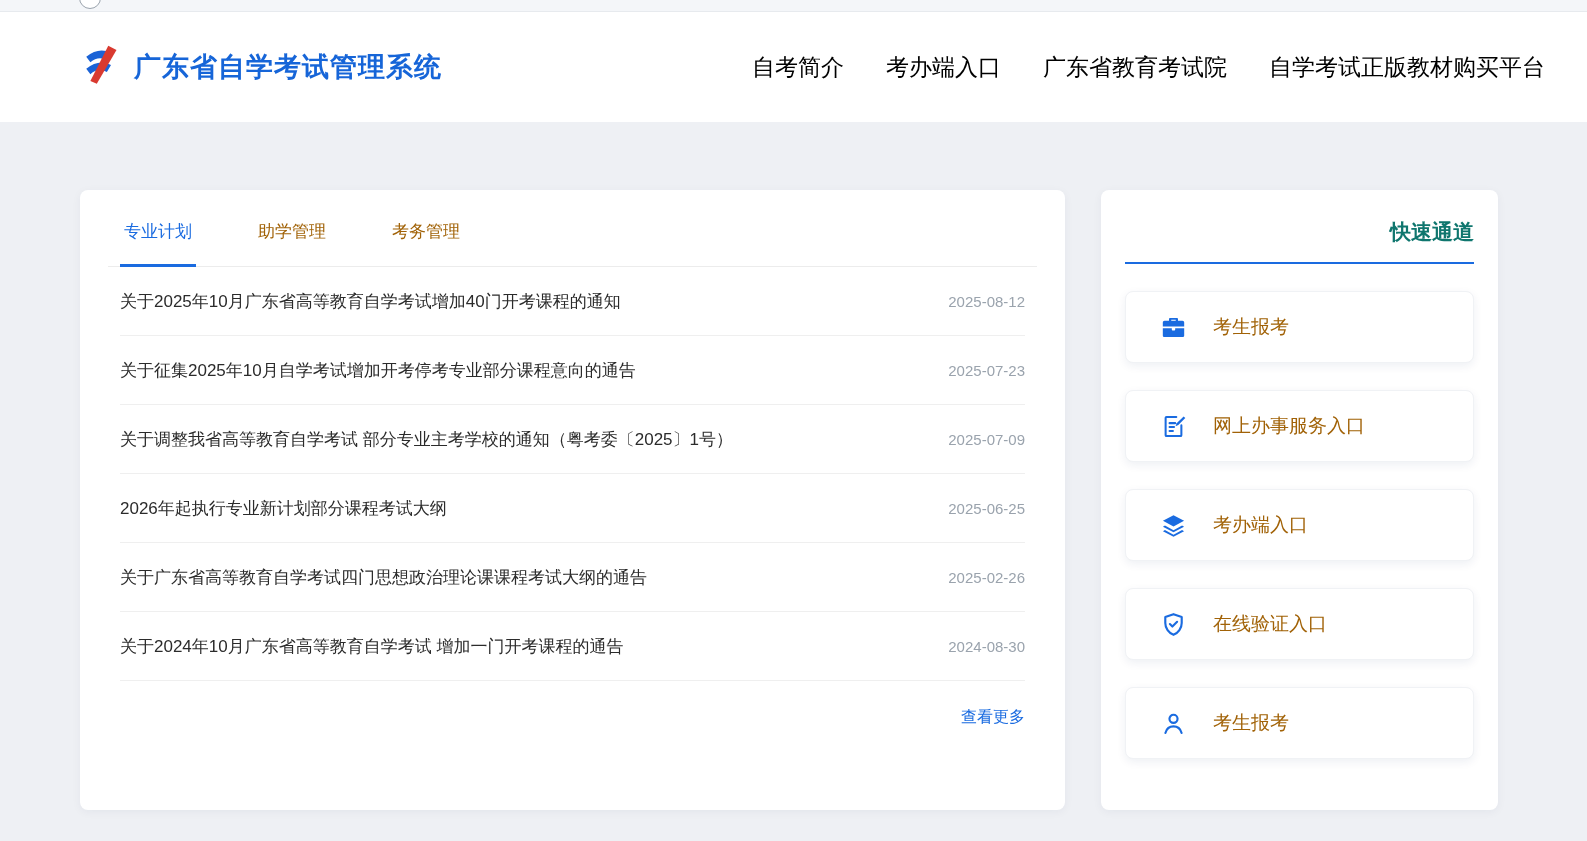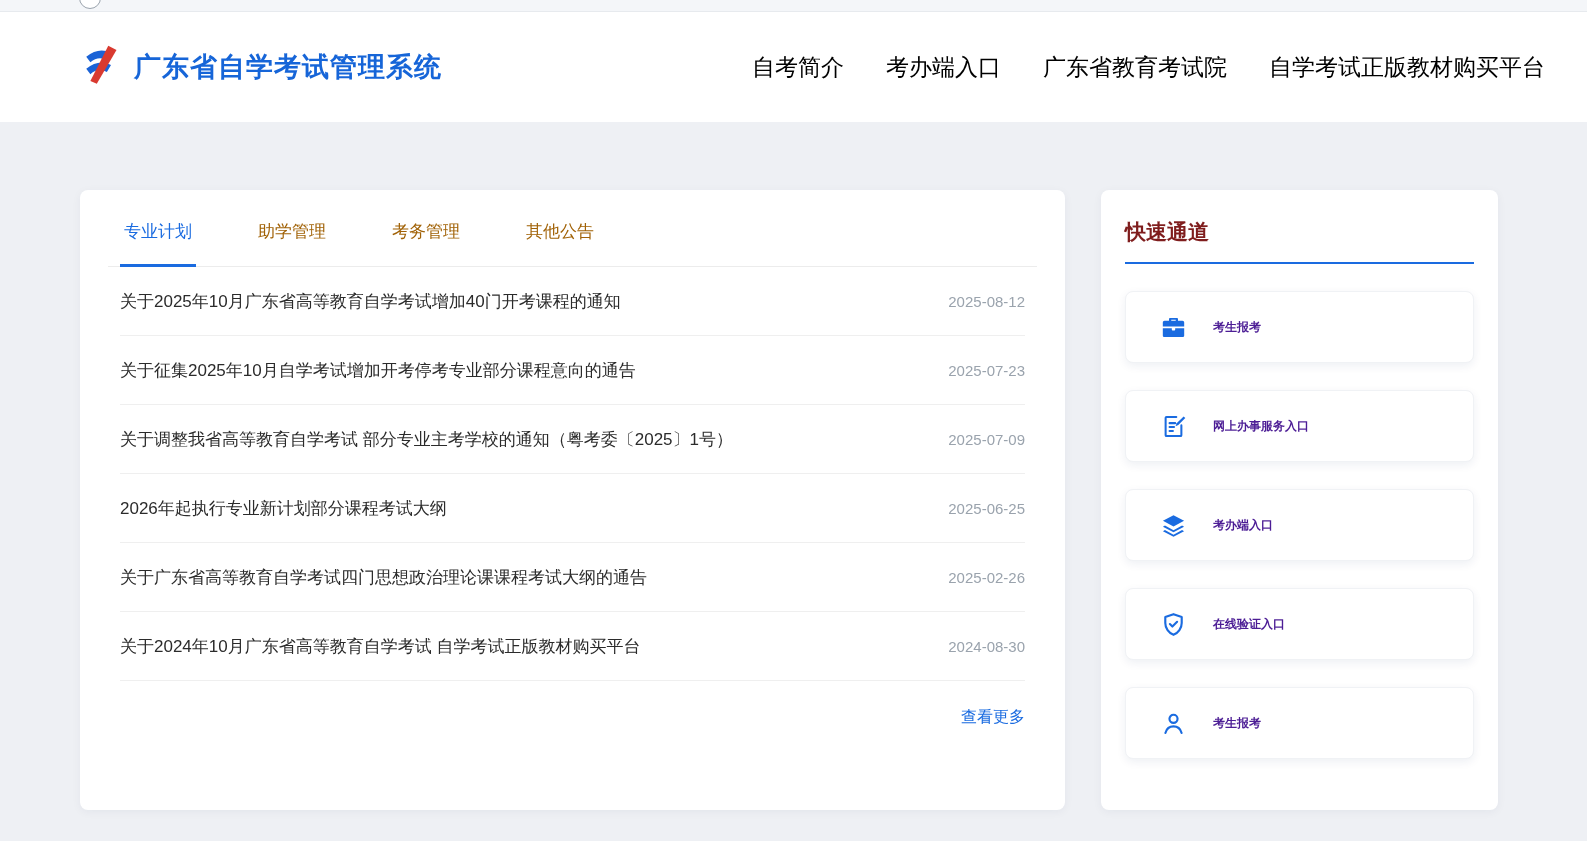--- a/index.html
+++ b/index.html
@@ -78,32 +78,32 @@
   }
   .notice-date { font-size: 15px; color: #9aa3ad; flex: 0 0 auto; }
   .more-row {
     display: flex; justify-content: flex-end; align-items: center;
     padding: 26px 12px 0;
   }
   .more-link { font-size: 16px; color: #1a6be0; text-decoration: none; cursor: pointer; }
 
   
   .quick-card { width: 397px; height: 620px; padding: 28px 24px 0; }
-  .quick-title { margin: 0; font-size: 21px; font-weight: bold; color: #7f1d1d; }
+  .quick-title { margin: 0; font-size: 21px; font-weight: bold; color: #0f766e; text-align: right; }
   .quick-underline { height: 2px; background: #1a6be0; margin-top: 16px; }
   .quick-item {
     margin-top: 27px; height: 72px;
     background: #fff; border: 1px solid #f0f2f5; border-radius: 8px;
     box-shadow: 0 3px 10px rgba(20, 45, 100, 0.07);
     display: flex; align-items: center; gap: 26px;
     padding-left: 34px; cursor: pointer;
   }
   .q-icon { width: 27px; height: 27px; display: inline-flex; }
   .q-icon svg { width: 27px; height: 27px; }
-  .q-label { font-size: 12px; font-weight: bold; color: #4c1d95; }
+  .q-label { font-size: 19px; font-weight: normal; color: #a16207; }
 </style>
 </head>
 <body>
 
 <div class="topbar">
   <div class="top-circle"></div>
 </div>
 
 <header class="header">
   <div class="brand">
@@ -124,21 +124,20 @@
   </nav>
 </header>
 
 <main class="content">
 
   <section class="card notice-card">
     <div class="tabs">
       <div class="tab active"><span>专业计划</span></div>
       <div class="tab"><span>助学管理</span></div>
       <div class="tab"><span>考务管理</span></div>
-      <div class="tab"><span>其他公告</span></div>
     </div>
 
     <ul class="notice-list">
       <li class="notice-row">
         <span class="notice-title">关于2025年10月广东省高等教育自学考试增加40门开考课程的通知</span>
         <span class="notice-date">2025-08-12</span>
       </li>
       <li class="notice-row">
         <span class="notice-title">关于征集2025年10月自学考试增加开考停考专业部分课程意向的通告</span>
         <span class="notice-date">2025-07-23</span>
@@ -149,21 +148,21 @@
       </li>
       <li class="notice-row">
         <span class="notice-title">2026年起执行专业新计划部分课程考试大纲</span>
         <span class="notice-date">2025-06-25</span>
       </li>
       <li class="notice-row">
         <span class="notice-title">关于广东省高等教育自学考试四门思想政治理论课课程考试大纲的通告</span>
         <span class="notice-date">2025-02-26</span>
       </li>
       <li class="notice-row">
-        <span class="notice-title">关于2024年10月广东省高等教育自学考试 自学考试正版教材购买平台</span>
+        <span class="notice-title">关于2024年10月广东省高等教育自学考试 增加一门开考课程的通告</span>
         <span class="notice-date">2024-08-30</span>
       </li>
     </ul>
 
     <div class="more-row">
       <a class="more-link">查看更多</a>
     </div>
   </section>
 
   <aside class="card quick-card">

